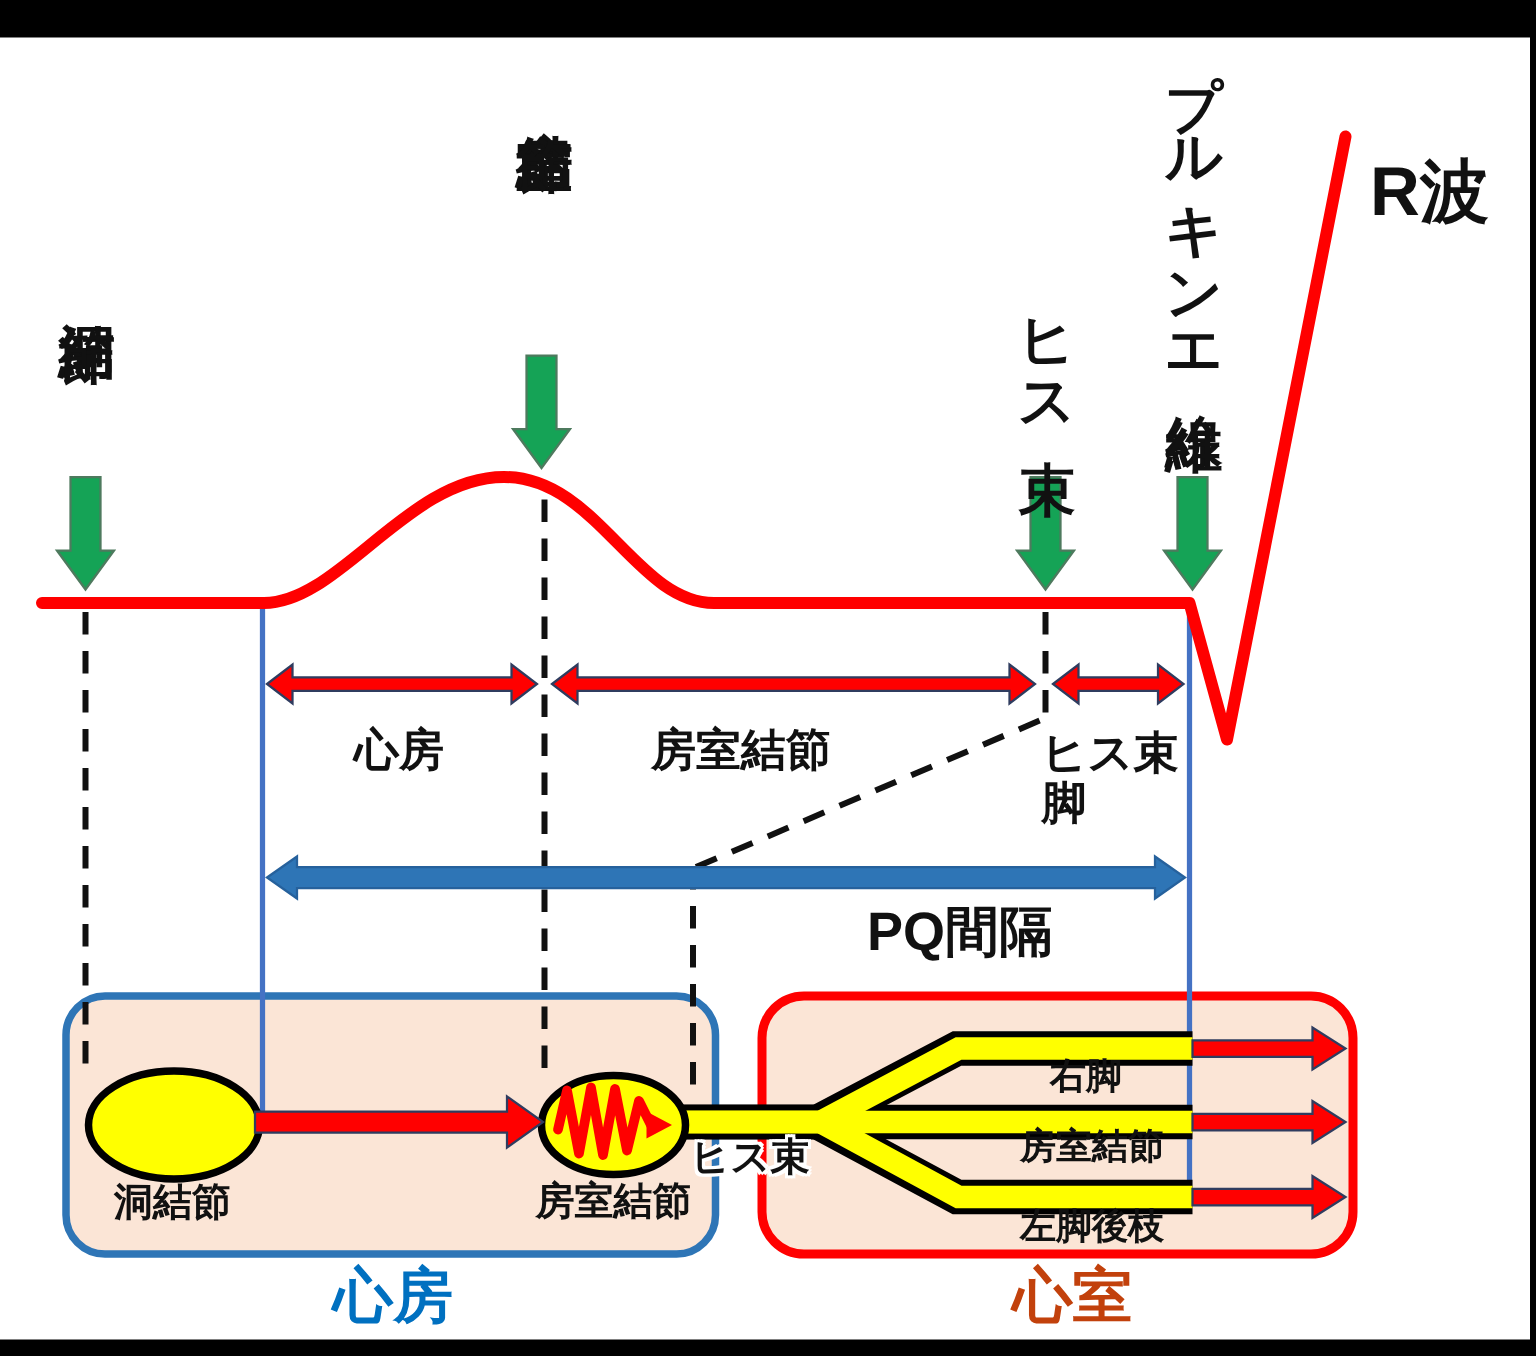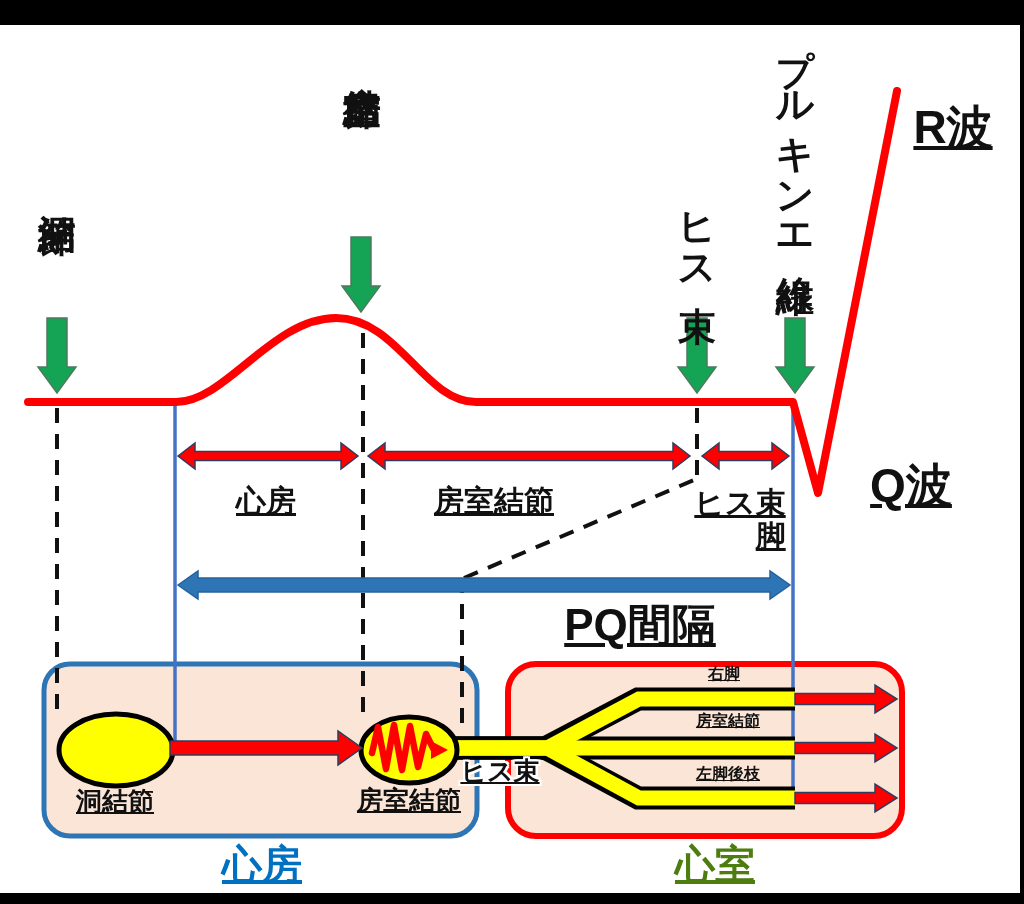--- a/index.html
+++ b/index.html
@@ -1,29 +1,29 @@
 <!DOCTYPE html>
 <html><head>
 <meta charset="utf-8">
 <style>
   html,body{margin:0;padding:0;background:#000;}
   .stage{position:relative;width:1024px;height:904px;background:#000;overflow:hidden;
          font-family:"Liberation Sans","DejaVu Sans",sans-serif;}
   svg.draw{position:absolute;left:0;top:0;}
   .lbl{position:absolute;font-weight:bold;color:#111;white-space:nowrap;
-       transform:translateX(-50%);line-height:1.1;text-align:right;text-decoration:underline;}
+       transform:translateX(-50%);line-height:1.1;text-align:left;}
   .vlabel{position:absolute;writing-mode:vertical-rl;text-orientation:upright;
           font-weight:bold;color:#111;font-size:38px;line-height:1;letter-spacing:2px;
           transform:translateX(-50%);}
   .wave{font-size:46px;}
   .interval{font-size:30px;}
-  .pq{font-size:44px;}
+  .pq{font-size:36px;}
   .boxlabel{font-size:40px;}
   .nodelabel{font-size:26px;}
-  .branchlabel{font-size:16px;}
+  .branchlabel{font-size:24px;margin-top:40px;}
   .halo{text-shadow:-2px -2px 0 #fff,2px -2px 0 #fff,-2px 2px 0 #fff,2px 2px 0 #fff,
         0 -2px 0 #fff,0 2px 0 #fff,-2px 0 0 #fff,2px 0 0 #fff;}
 </style>
 </head>
 <body>
 
 <div class="stage">
 
   <svg class="draw" width="1024" height="904" viewBox="0 0 1024 904">
 
@@ -85,33 +85,32 @@
 
     <path d="M178,585 L198,571 V578 H770 V571 L790,585 L770,599 V592 H198 V599 Z" fill="#2E75B6" stroke="#26619C" stroke-width="1.5"></path>
   </svg>
 
   <div class="vlabel" style="left:57px;top:185px;">洞結節</div>
   <div class="vlabel" style="left:362px;top:56px;">房室結節</div>
   <div class="vlabel" style="left:697px;top:186px;">ヒス束</div>
   <div class="vlabel" style="left:795px;top:20px;">プルキンエ線維</div>
 
   <div class="lbl wave" style="left:953px;top:102px;">R波</div>
-  <div class="lbl wave" style="left:911px;top:460px;">Q波</div>
 
   <div class="lbl interval" style="left:266px;top:484px;">心房</div>
   <div class="lbl interval" style="left:494px;top:484px;">房室結節</div>
   <div class="lbl interval" style="left:740px;top:486px;">
     <span>ヒス束</span><br>
     <span>脚</span>
   </div>
   <div class="lbl pq" style="left:640px;top:601px;">PQ間隔</div>
 
   <div class="lbl nodelabel" style="left:115px;top:787px;">洞結節</div>
   <div class="lbl nodelabel" style="left:409px;top:786px;">房室結節</div>
   <div class="lbl nodelabel halo" style="left:500px;top:757px;">ヒス束</div>
   <div class="lbl branchlabel" style="left:724px;top:665px;">右脚</div>
   <div class="lbl branchlabel" style="left:728px;top:712px;">房室結節</div>
   <div class="lbl branchlabel" style="left:728px;top:765px;">左脚後枝</div>
 
   <div class="lbl boxlabel" style="left:262px;top:842px;color:#0070C0;">心房</div>
-  <div class="lbl boxlabel" style="left:715px;top:842px;color:#4d7c0f;">心室</div>
+  <div class="lbl boxlabel" style="left:715px;top:842px;color:#c2410c;">心室</div>
 
 </div>
 
 </body></html>

